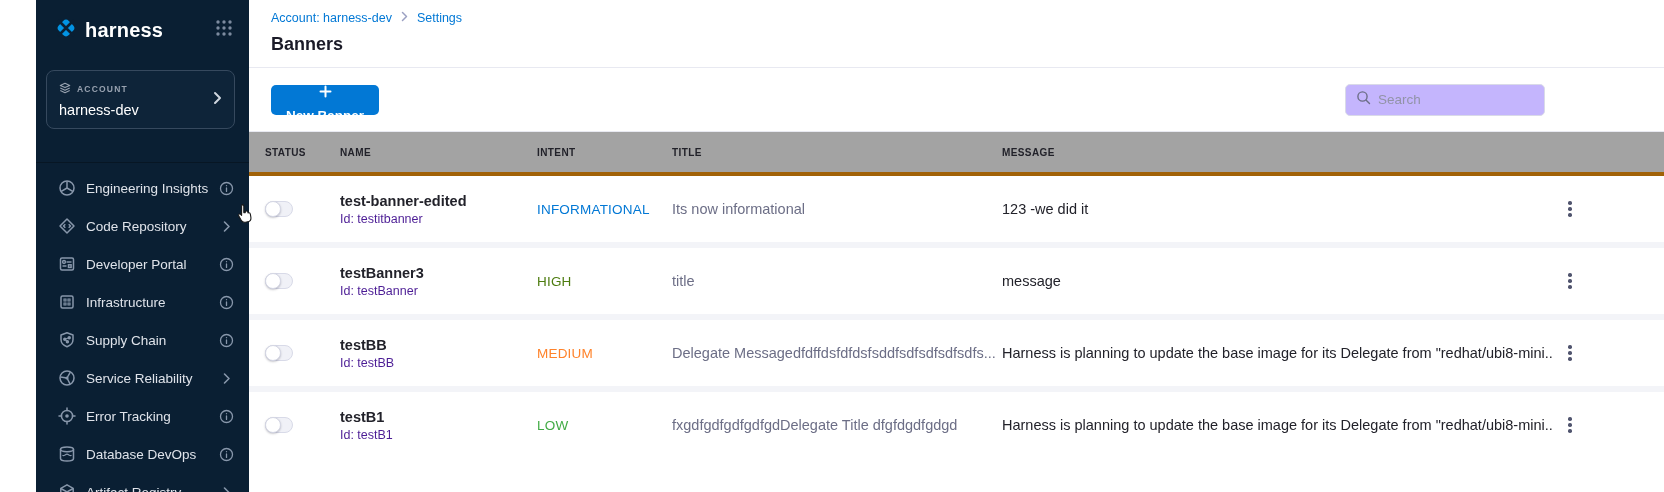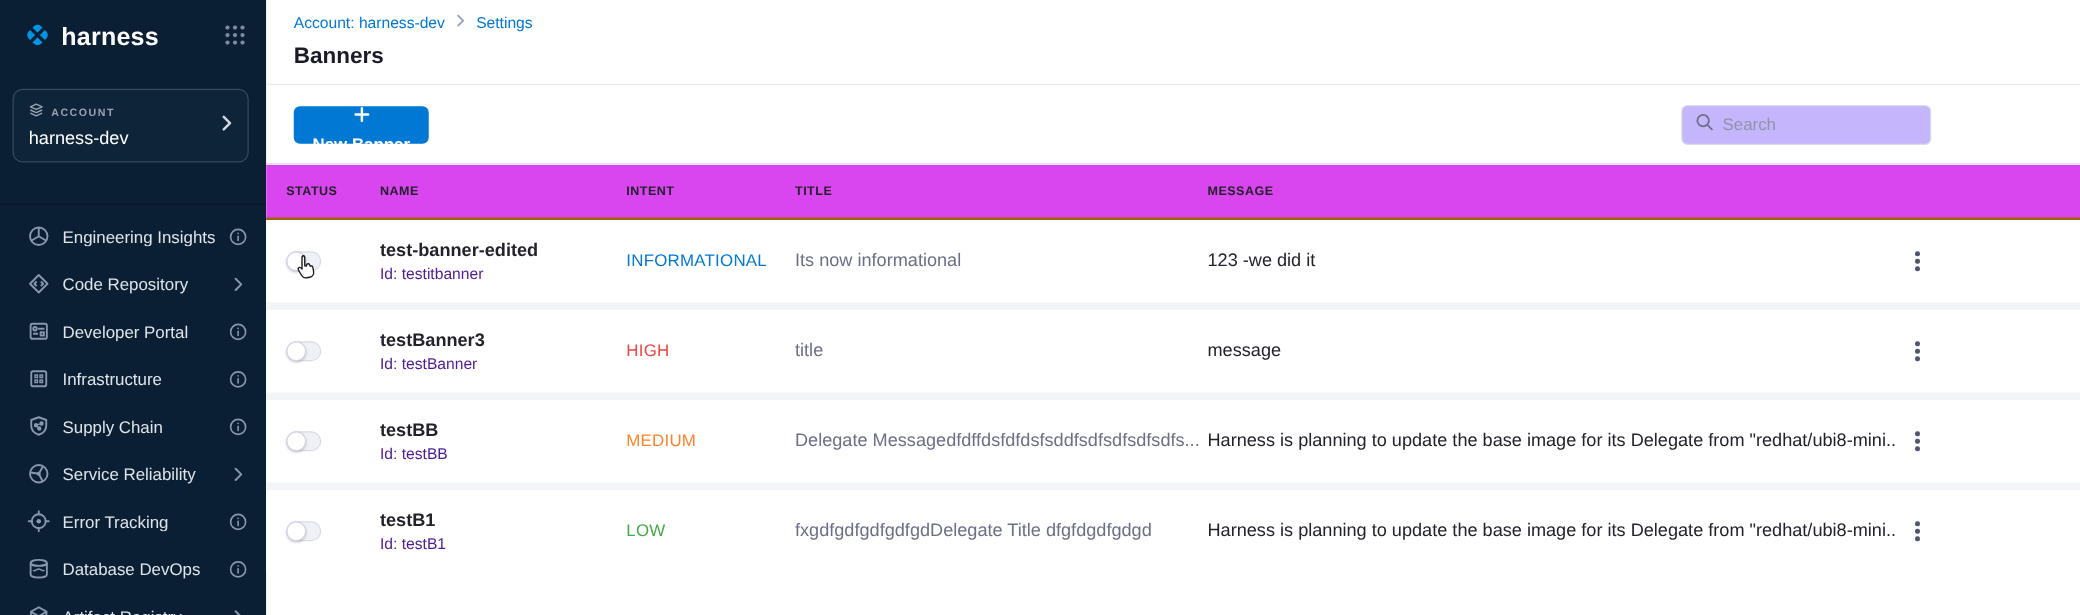--- a/index.html
+++ b/index.html
@@ -2,21 +2,21 @@
 <html><head>
 <meta charset="utf-8">
 <style>
   * { margin: 0; padding: 0; box-sizing: border-box; }
   html, body { background: #fff; }
   body {
     width: 1664px; height: 492px; overflow: hidden;
     font-family: "Liberation Sans", "DejaVu Sans", sans-serif;
     color: #1c1c28;
   }
-  .app { display: flex; width: 1664px; height: 492px; position: relative; }
+  .app { display: flex; width: 1664px; height: 492px; position: relative; padding-left: 36px; }
 
   
   .sidebar {
     width: 213px; min-width: 213px; height: 100%;
     background: #0a1f33; color: #dfe3ea;
     display: flex; flex-direction: column; overflow: hidden;
   }
   .side-top { display: flex; align-items: center; padding: 16px 16px 0 18px; }
   .logo { display: flex; align-items: center; gap: 7px; cursor: pointer; }
   .logo-text { color: #fff; font-size: 20px; font-weight: 700; letter-spacing: 0.2px; }
@@ -63,21 +63,21 @@
     padding: 0 10px; background: #c4b5fd;
   }
   .search-wrap input {
     border: none; outline: none; width: 100%; font-size: 13.5px;
     font-family: inherit; color: #1c1c28; background: transparent;
   }
   .search-wrap input::placeholder { color: #9293a7; }
 
   .thead {
     height: 45px; display: flex; align-items: center; padding-left: 16px;
-    border-top: 1px solid #e8e9f1; border-bottom: 2px solid #a16207; background: #d946ef;
+    border-top: 1px solid #e8e9f1; border-bottom: 4px solid #a16207; background: #a3a3a3;
   }
   .th { font-size: 10px; font-weight: 700; color: #22222a; letter-spacing: 0.4px; }
   .col-status { width: 75px; flex: none; }
   .col-name { width: 197px; flex: none; }
   .col-intent { width: 135px; flex: none; }
   .col-title { width: 330px; flex: none; overflow: hidden; white-space: nowrap; }
   .col-message { width: 550px; flex: none; overflow: hidden; white-space: nowrap; }
   .col-actions { width: 36px; flex: none; display: flex; justify-content: center; }
 
   .tbody { background: #f3f4f8; }
@@ -385,21 +385,21 @@
       <div class="trow">
         <div class="col-status">
           <div class="toggle">
               <span class="knob"></span>
             </div>
         </div>
         <div class="col-name cell-name">
           <div class="nm">testBanner3</div>
           <div class="id">Id: testBanner</div>
         </div>
-        <div class="col-intent"><span class="intent-text" style="color: #ef4444;">HIGH</span></div>
+        <div class="col-intent"><span class="intent-text" style="color: #4d7c0f;">HIGH</span></div>
         <div class="col-title"><span class="title-text">title</span></div>
         <div class="col-message"><span class="message-text">message</span></div>
         <div class="col-actions">
           <span class="kebab">
               <i></i>
               <i></i>
               <i></i>
             </span>
         </div>
       </div>

